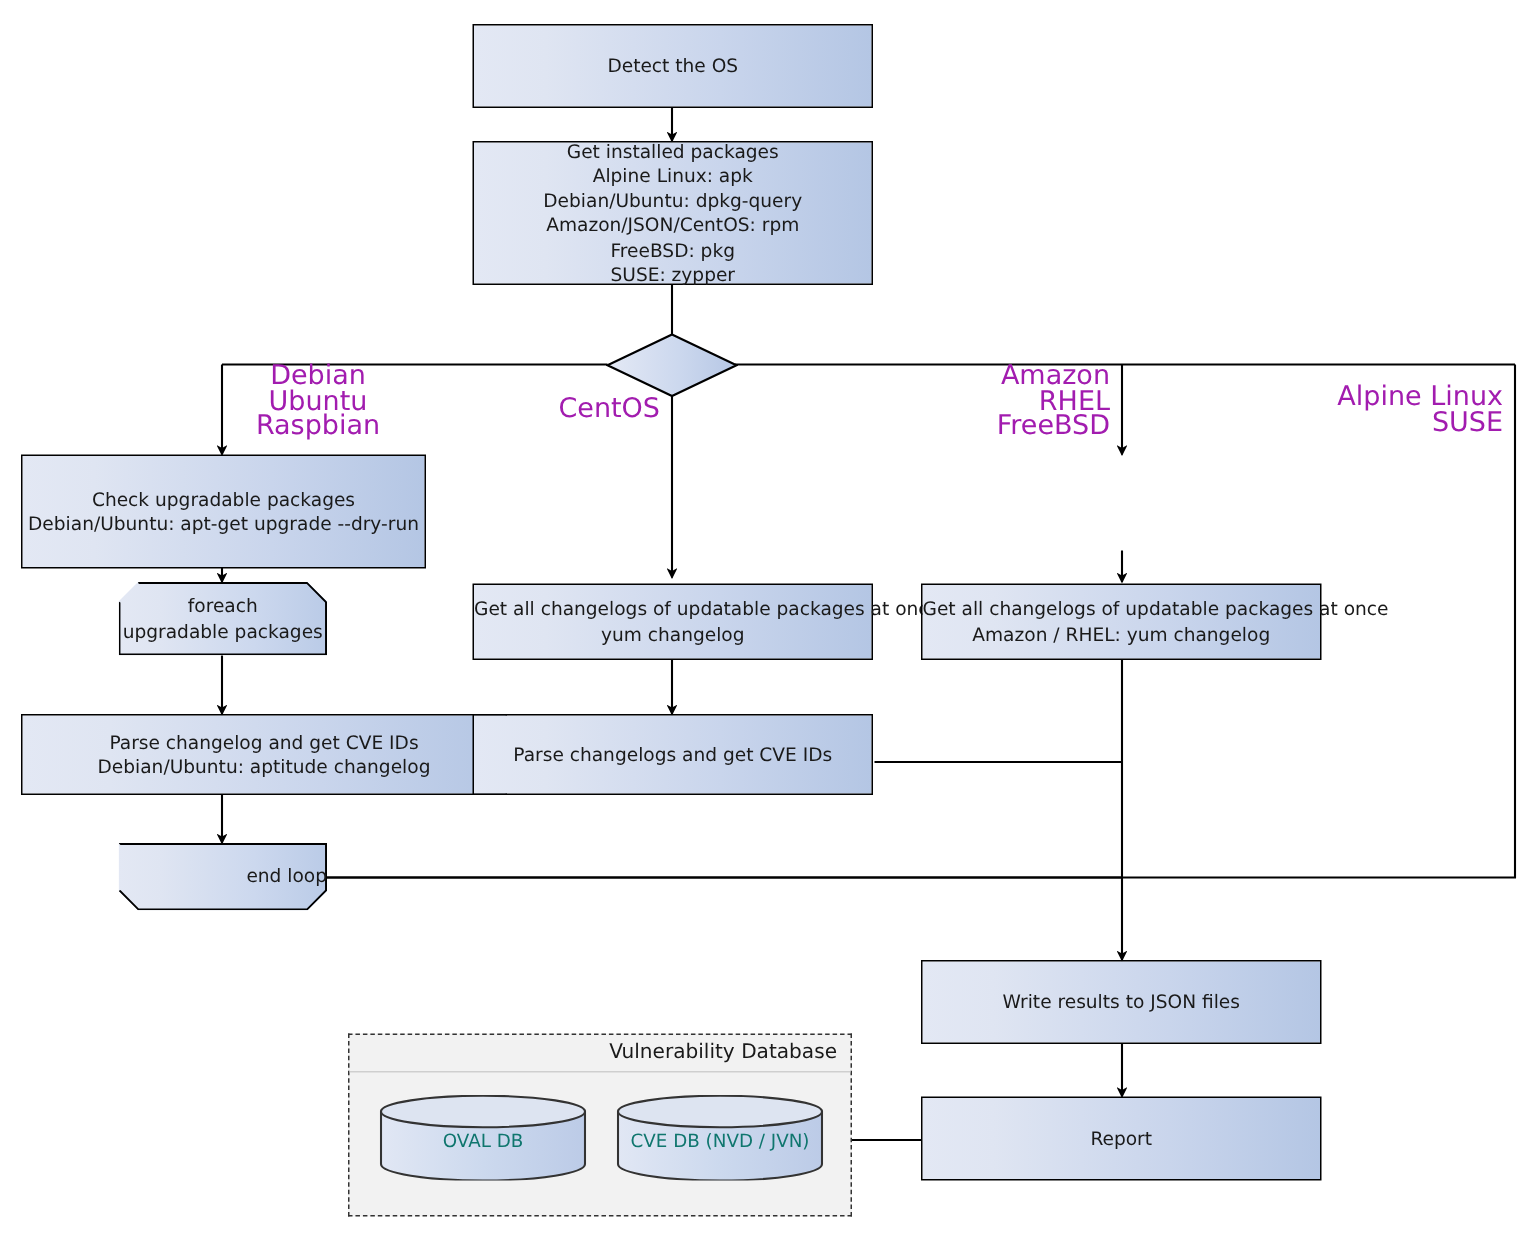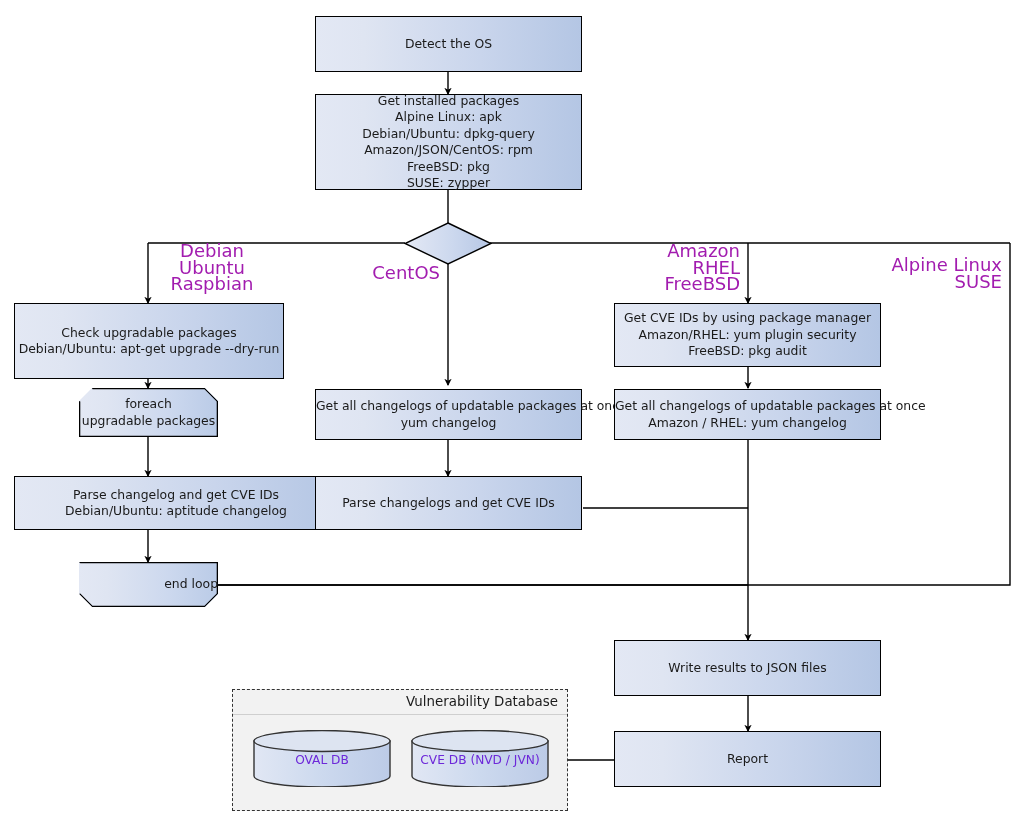--- a/index.html
+++ b/index.html
@@ -50,21 +50,21 @@
   svg.wires{position:absolute;left:0;top:0;width:1019px;height:823px;overflow:visible;}
 
   
   .vgroup{position:absolute;box-sizing:border-box;border:1.6px dashed #333;background:#f2f2f2;}
   .vgroup-hdr{position:absolute;box-sizing:border-box;right:0;top:0;
         font-size:13.4px;line-height:24px;text-align:right;padding-right:9px;color:#1a1a1a;
         white-space:nowrap;}
   .vgroup-hdrline{position:absolute;left:0;right:0;top:24px;height:1px;background:#cfcfcf;}
   .cyl{position:absolute;}
   .cyl .lbl{position:absolute;left:0;right:0;top:50%;transform:translateY(-40%);
-        text-align:center;font-size:12.2px;color:#6d28d9;white-space:nowrap;}
+        text-align:center;font-size:12.2px;color:#0f766e;white-space:nowrap;}
 </style>
 </head>
 <body>
 
 <div id="stage">
 
   <svg class="wires" viewBox="0 0 1019 823" xmlns="http://www.w3.org/2000/svg">
     <defs>
       <marker id="ah" viewBox="0 0 10 10" refX="8.6" refY="5" markerWidth="5.2" markerHeight="5.2" orient="auto-start-reverse">
         <path d="M 0 0 L 10 5 L 0 10 L 2.6 5 z" fill="#000"></path>
@@ -185,27 +185,20 @@
     <span class="txt">
       <span>Get all changelogs of updatable packages at once</span><br>
       <span>yum changelog</span>
     </span>
   </div>
 
   <div class="node" style="left:315px;top:476px;width:267px;height:54px;">
     <span class="txt">Parse changelogs and get CVE IDs</span>
   </div>
 
-  <div class="node" style="left:614px;top:303px;width:267px;height:64px;">
-    <span class="txt">
-      <span>Get CVE IDs by using package manager</span><br>
-      <span>Amazon/RHEL: yum plugin security</span><br>
-      <span>FreeBSD: pkg audit</span>
-    </span>
-  </div>
 
   <div class="node ovf" style="left:614px;top:389px;width:267px;height:51px;">
     <span class="txt">
       <span>Get all changelogs of updatable packages at once</span><br>
       <span>Amazon / RHEL: yum changelog</span>
     </span>
   </div>
 
   <div class="node" style="left:614px;top:640px;width:267px;height:56px;">
     <span class="txt">Write results to JSON files</span>

